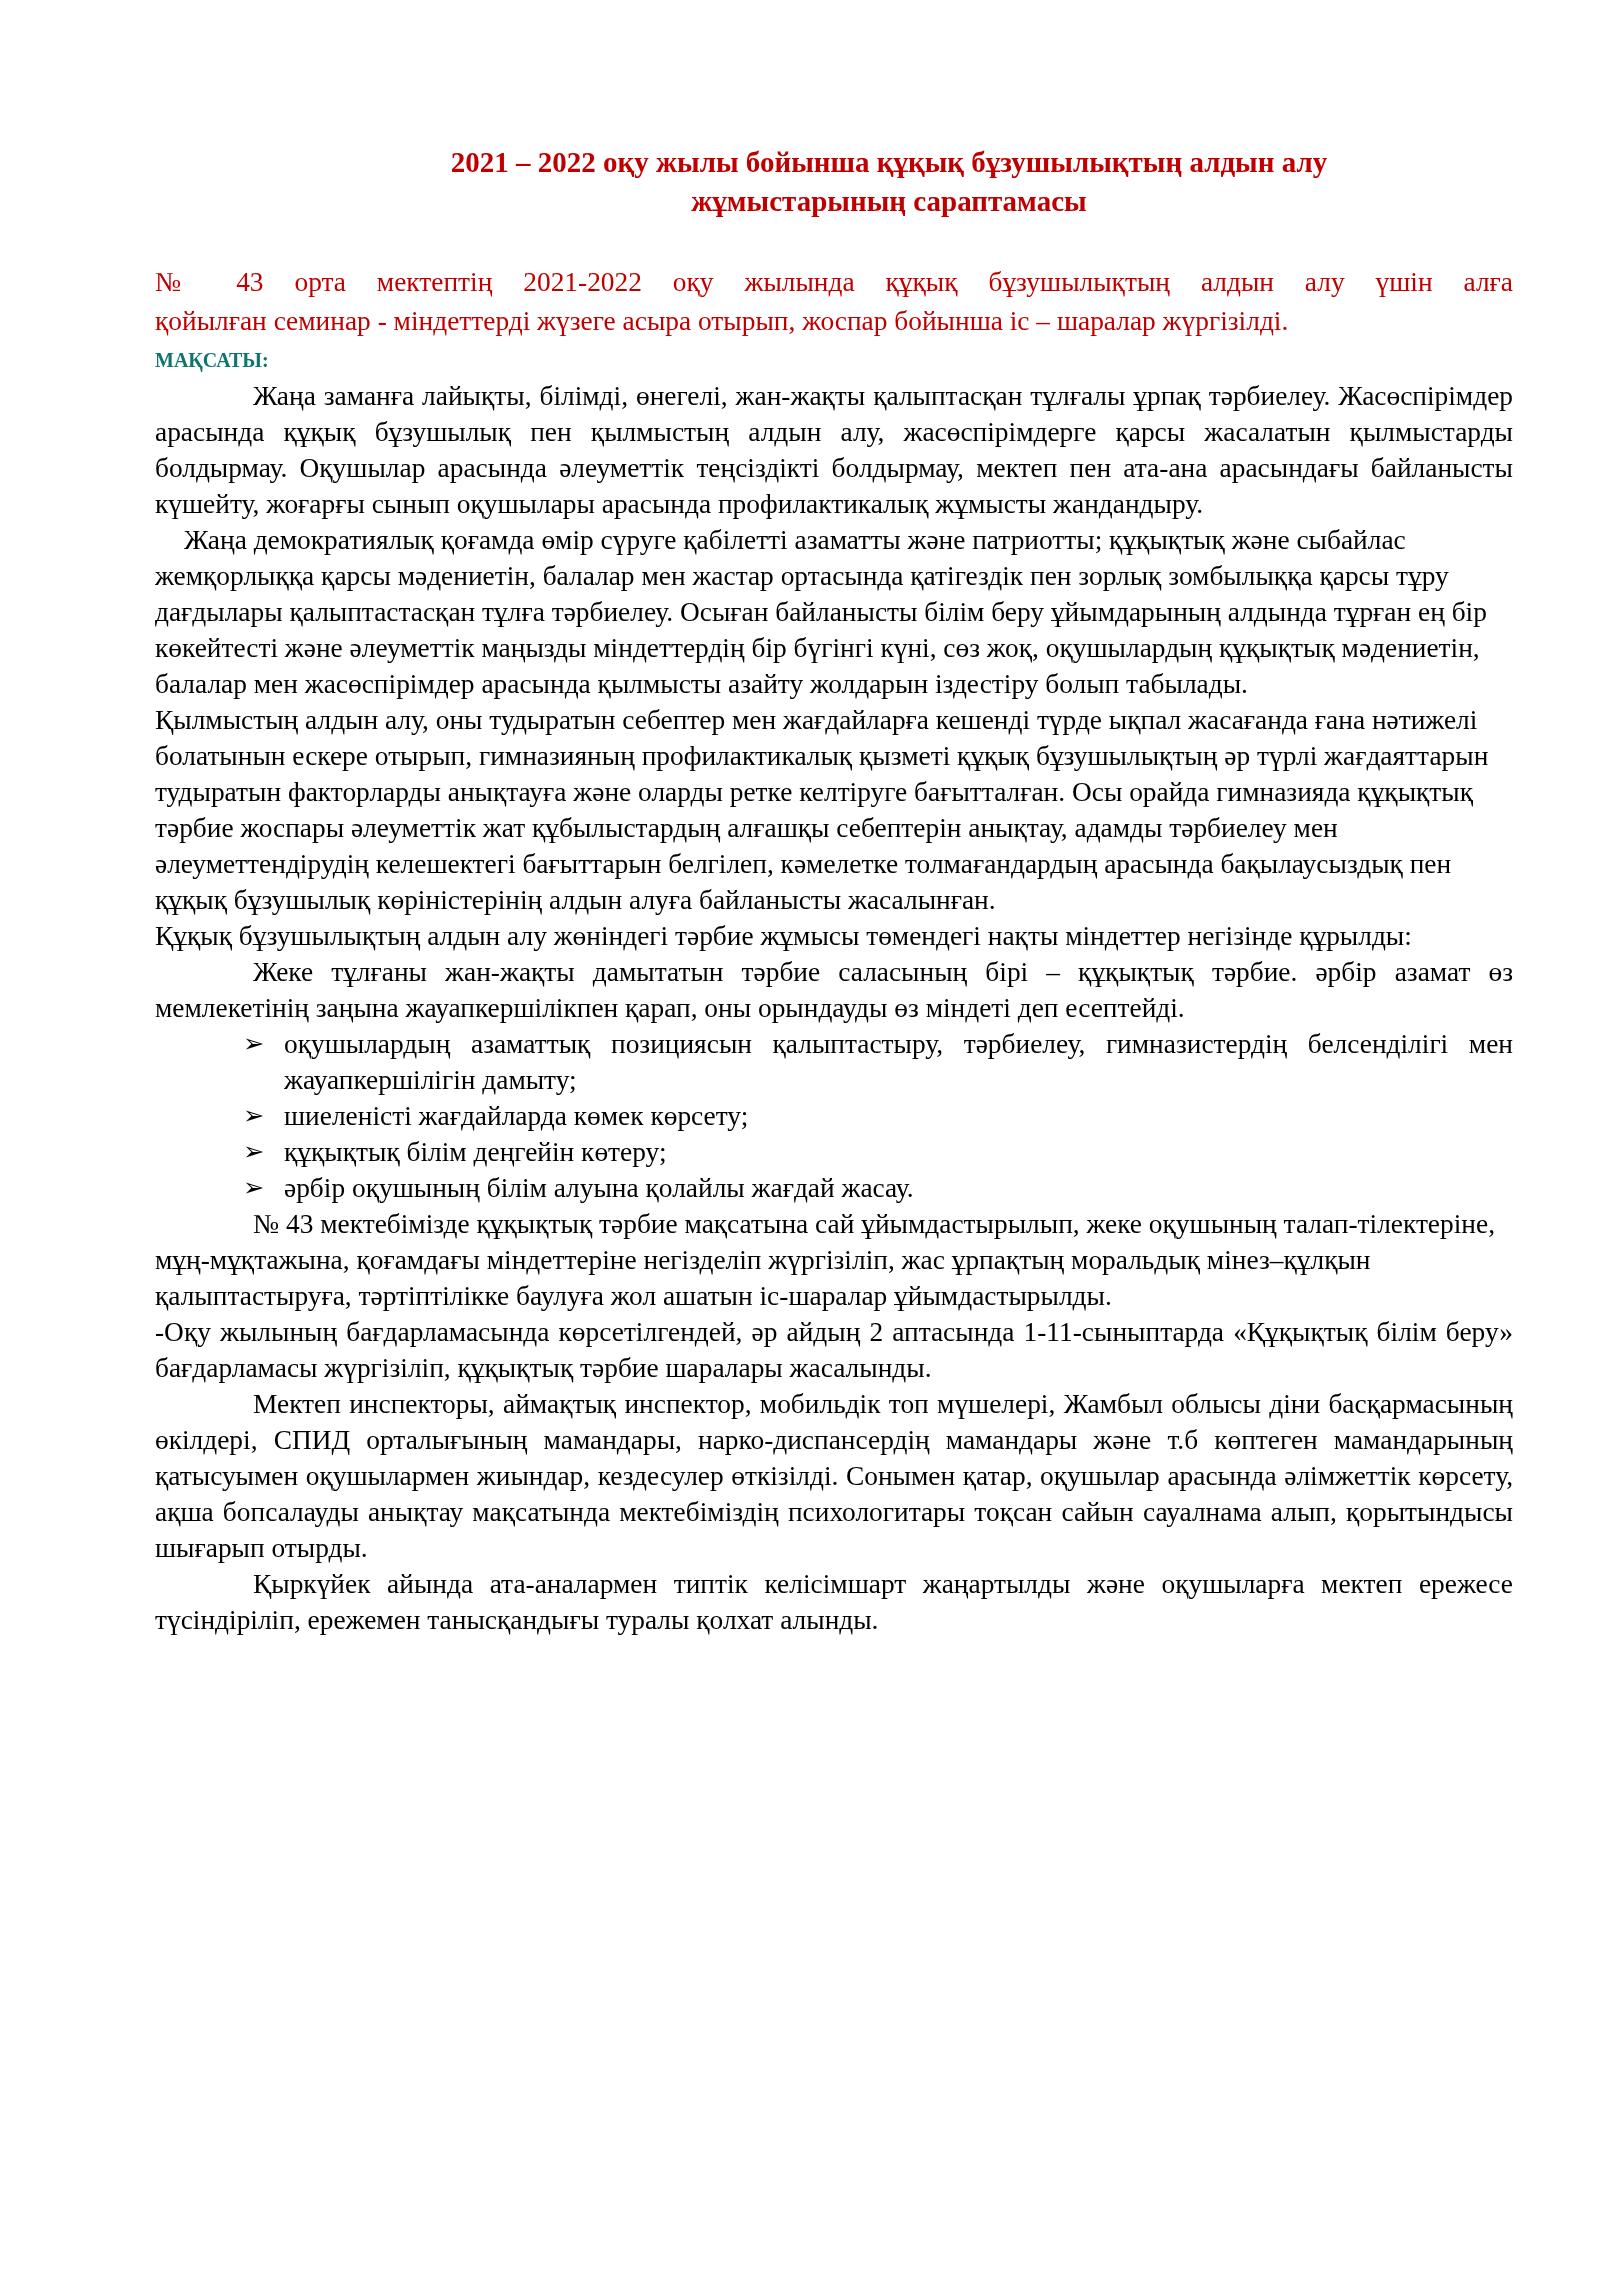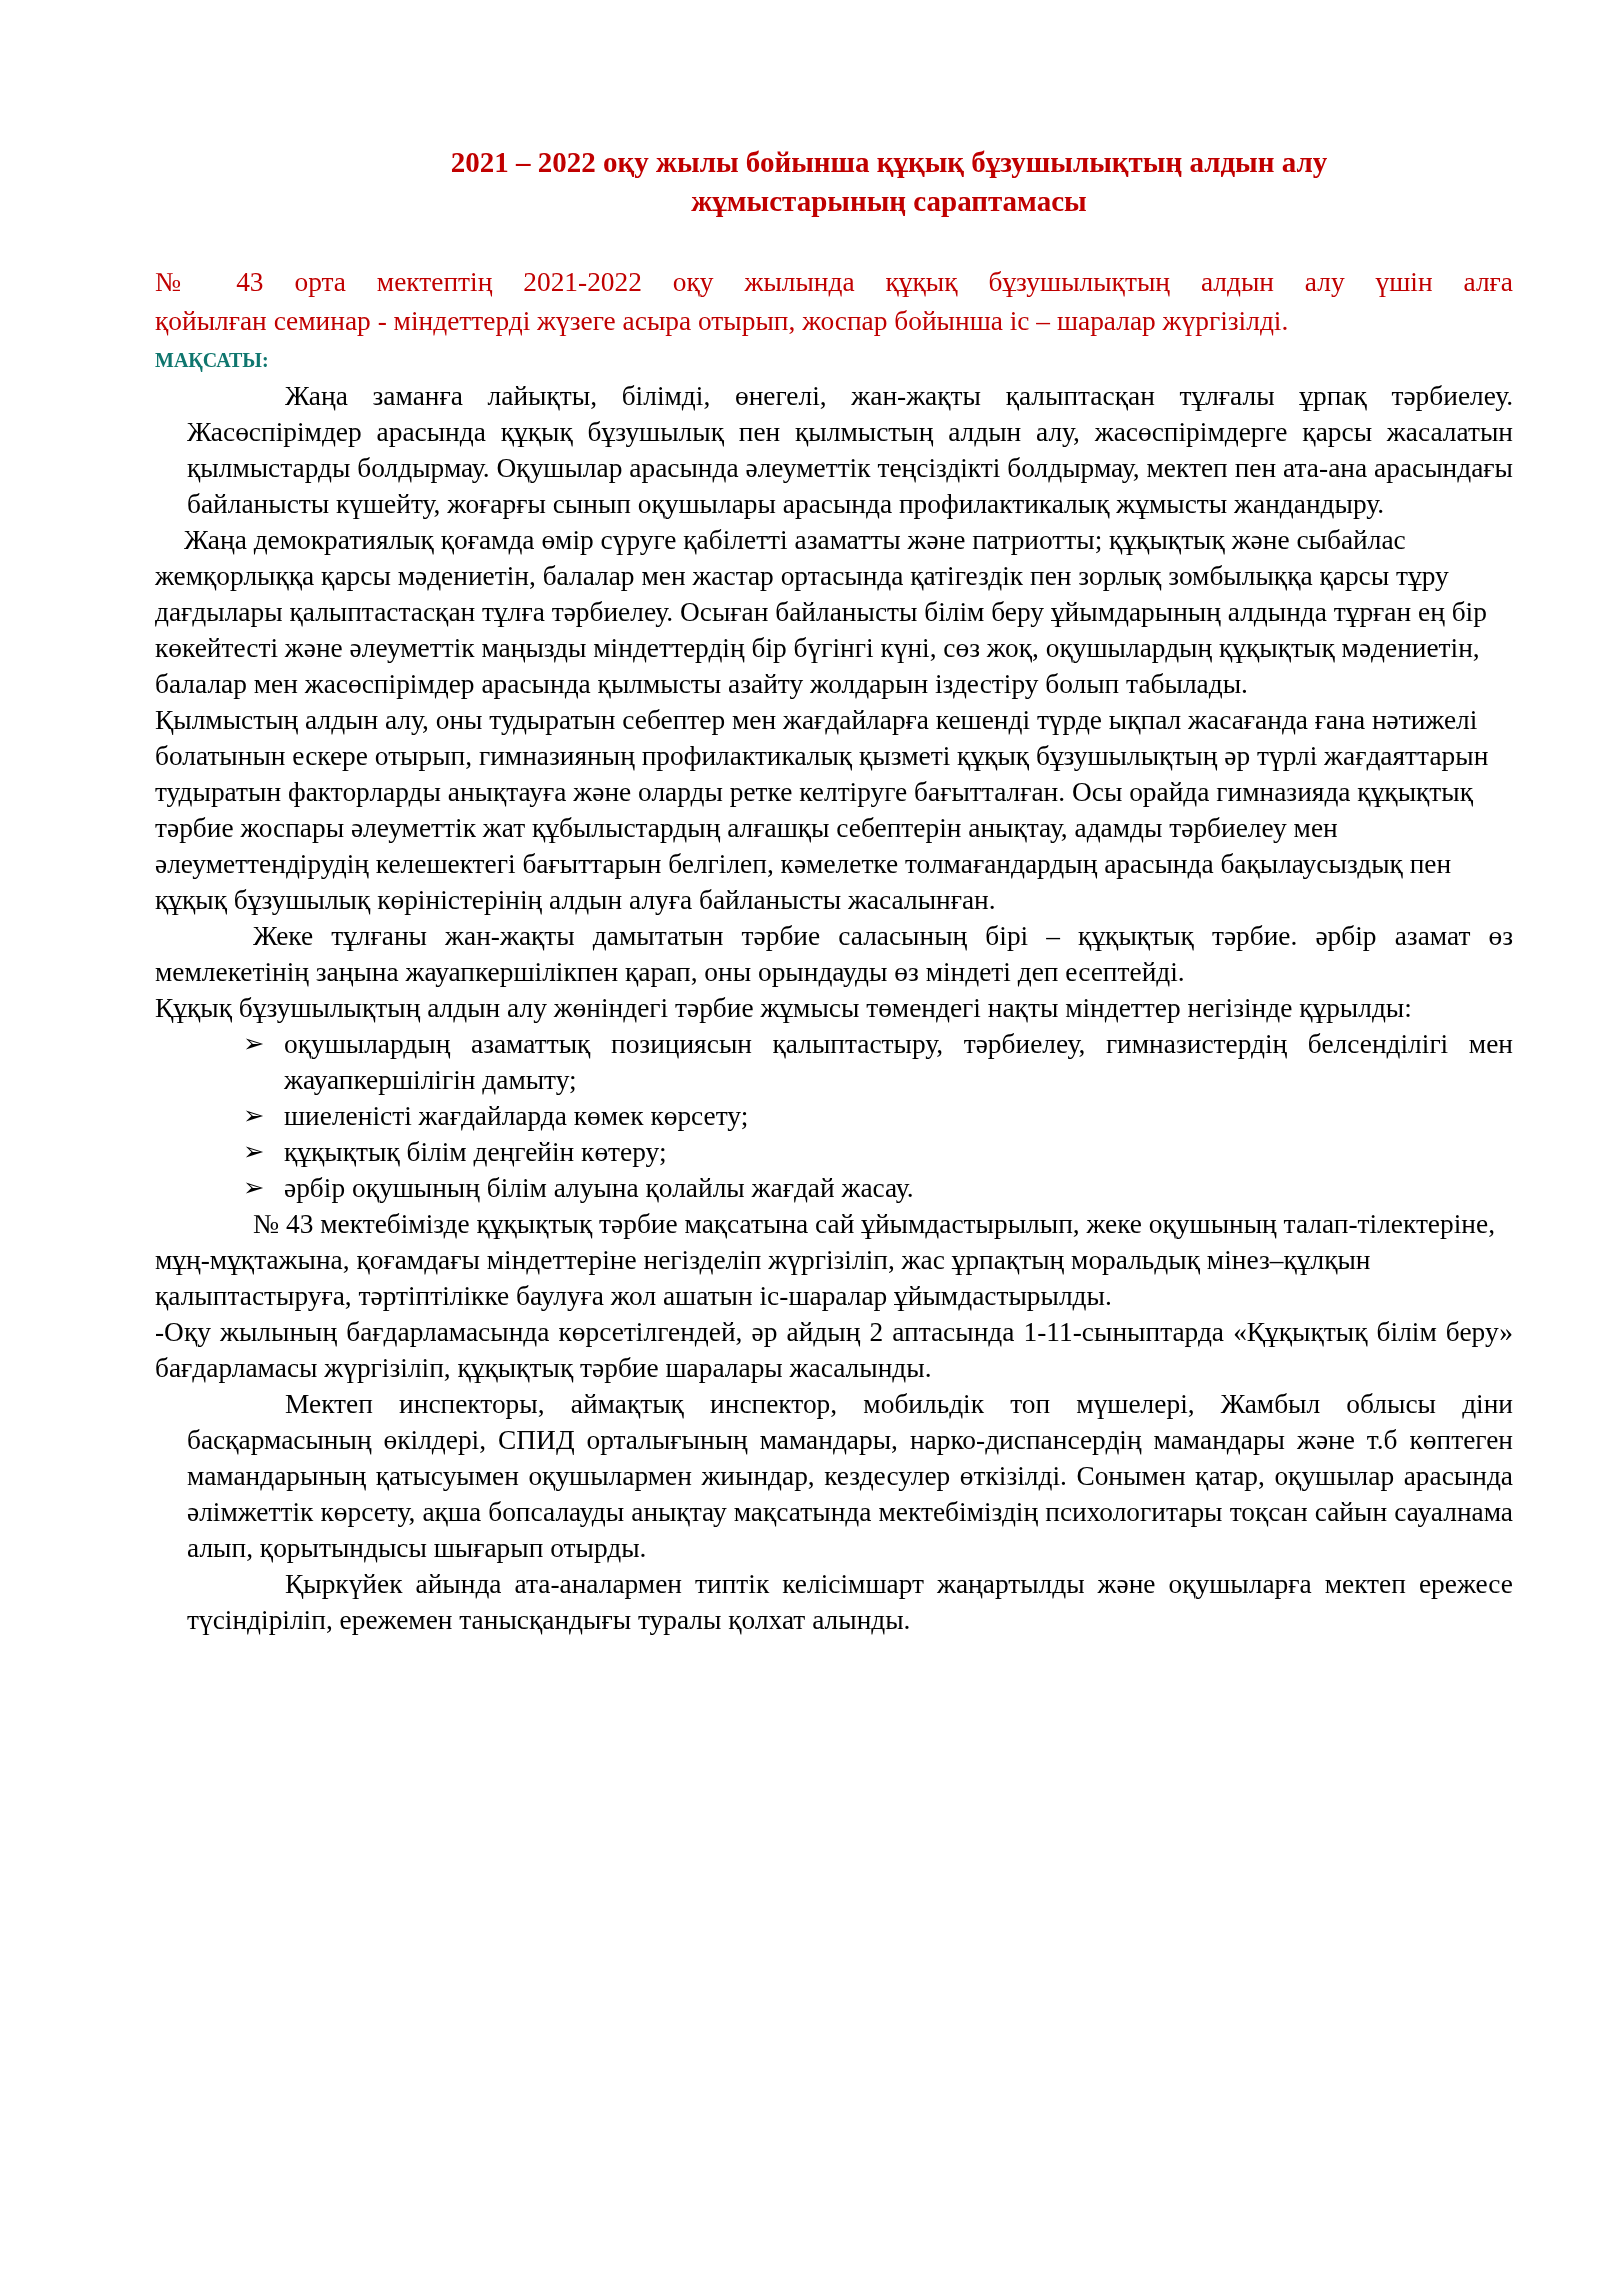--- a/index.html
+++ b/index.html
@@ -61,21 +61,21 @@
     .body {
       position: absolute;
       left: 155px;
       width: 1358px;
       top: 378px;
       font-size: 27.4px;
       line-height: 36px;
     }
     .p { margin: 0; }
     .justify { text-align: justify; }
-    .indent-big { text-indent: 98px; margin-left: 32px; }
+    .indent-big { text-indent: 98px; }
     .indent-small { text-indent: 29px; }
     .indent-mid { text-indent: 98px; }
     .bullets {
       list-style: none;
       margin: 0;
       padding: 0;
     }
     .bullets li {
       position: relative;
       padding-left: 129px;
@@ -103,22 +103,22 @@
     <span class="line">№ 43 орта мектептің  2021-2022 оқу жылында  құқық бұзушылықтың алдын алу үшін алға</span>
     <span class="line last">қойылған семинар -  міндеттерді жүзеге асыра отырып, жоспар бойынша іс – шаралар жүргізілді.</span>
   </div>
 
   <div class="goals-heading">МАҚСАТЫ:</div>
 
   <div class="body">
     <p class="p justify indent-big">Жаңа заманға лайықты, білімді, өнегелі, жан-жақты қалыптасқан тұлғалы ұрпақ тәрбиелеу. Жасөспірімдер арасында құқық бұзушылық пен қылмыстың алдын алу, жасөспірімдерге қарсы жасалатын қылмыстарды болдырмау. Оқушылар арасында әлеуметтік теңсіздікті болдырмау, мектеп пен ата-ана арасындағы байланысты күшейту, жоғарғы сынып оқушылары арасында профилактикалық жұмысты жандандыру.</p>
     <p class="p indent-small">Жаңа демократиялық қоғамда өмір сүруге қабілетті азаматты және патриотты; құқықтық және сыбайлас жемқорлыққа қарсы мәдениетін, балалар мен  жастар ортасында қатігездік пен зорлық зомбылыққа қарсы тұру дағдылары қалыптастасқан тұлға тәрбиелеу. Осыған байланысты білім беру ұйымдарының алдында тұрған ең бір көкейтесті және әлеуметтік маңызды міндеттердің бір бүгінгі күні, сөз жоқ, оқушылардың құқықтық мәдениетін, балалар мен жасөспірімдер арасында қылмысты азайту жолдарын іздестіру болып табылады.</p>
     <p class="p">Қылмыстың алдын алу, оны тудыратын себептер мен жағдайларға кешенді түрде ықпал жасағанда ғана нәтижелі болатынын ескере отырып, гимназияның профилактикалық қызметі құқық бұзушылықтың әр түрлі жағдаяттарын тудыратын факторларды анықтауға және оларды ретке келтіруге бағытталған. Осы орайда гимназияда құқықтық тәрбие жоспары әлеуметтік жат құбылыстардың алғашқы себептерін анықтау, адамды тәрбиелеу мен әлеуметтендірудің келешектегі бағыттарын белгілеп, кәмелетке толмағандардың арасында бақылаусыздық пен құқық бұзушылық көріністерінің алдын алуға байланысты жасалынған.</p>
+    <p class="p justify">Құқық бұзушылықтың алдын алу жөніндегі тәрбие жұмысы төмендегі нақты міндеттер негізінде құрылды:</p>
     <p class="p justify indent-mid">Жеке тұлғаны жан-жақты дамытатын тәрбие саласының бірі – құқықтық тәрбие. әрбір азамат өз мемлекетінің заңына жауапкершілікпен қарап, оны орындауды өз міндеті деп есептейді.</p>
-    <p class="p justify">Құқық бұзушылықтың алдын алу жөніндегі тәрбие жұмысы төмендегі нақты міндеттер негізінде құрылды:</p>
 
     <ul class="bullets">
       <li class="first">
         <span class="bullet">➢</span>
         <span>оқушылардың азаматтық позициясын қалыптастыру, тәрбиелеу, гимназистердің белсенділігі мен жауапкершілігін дамыту;</span>
       </li>
       <li>
         <span class="bullet">➢</span>
         <span>шиеленісті жағдайларда көмек көрсету;</span>
       </li>

